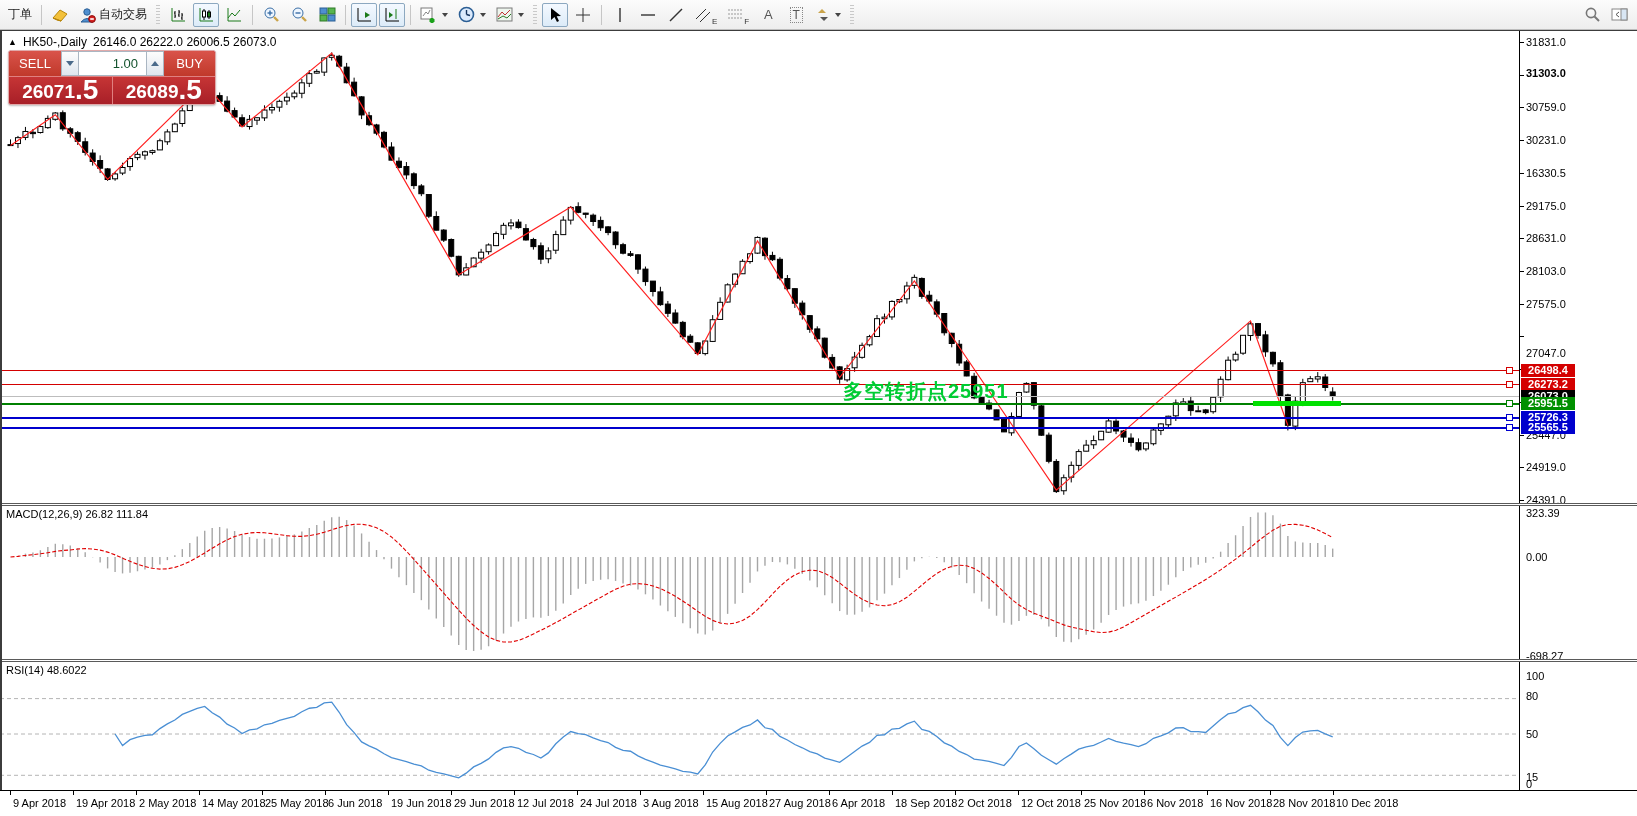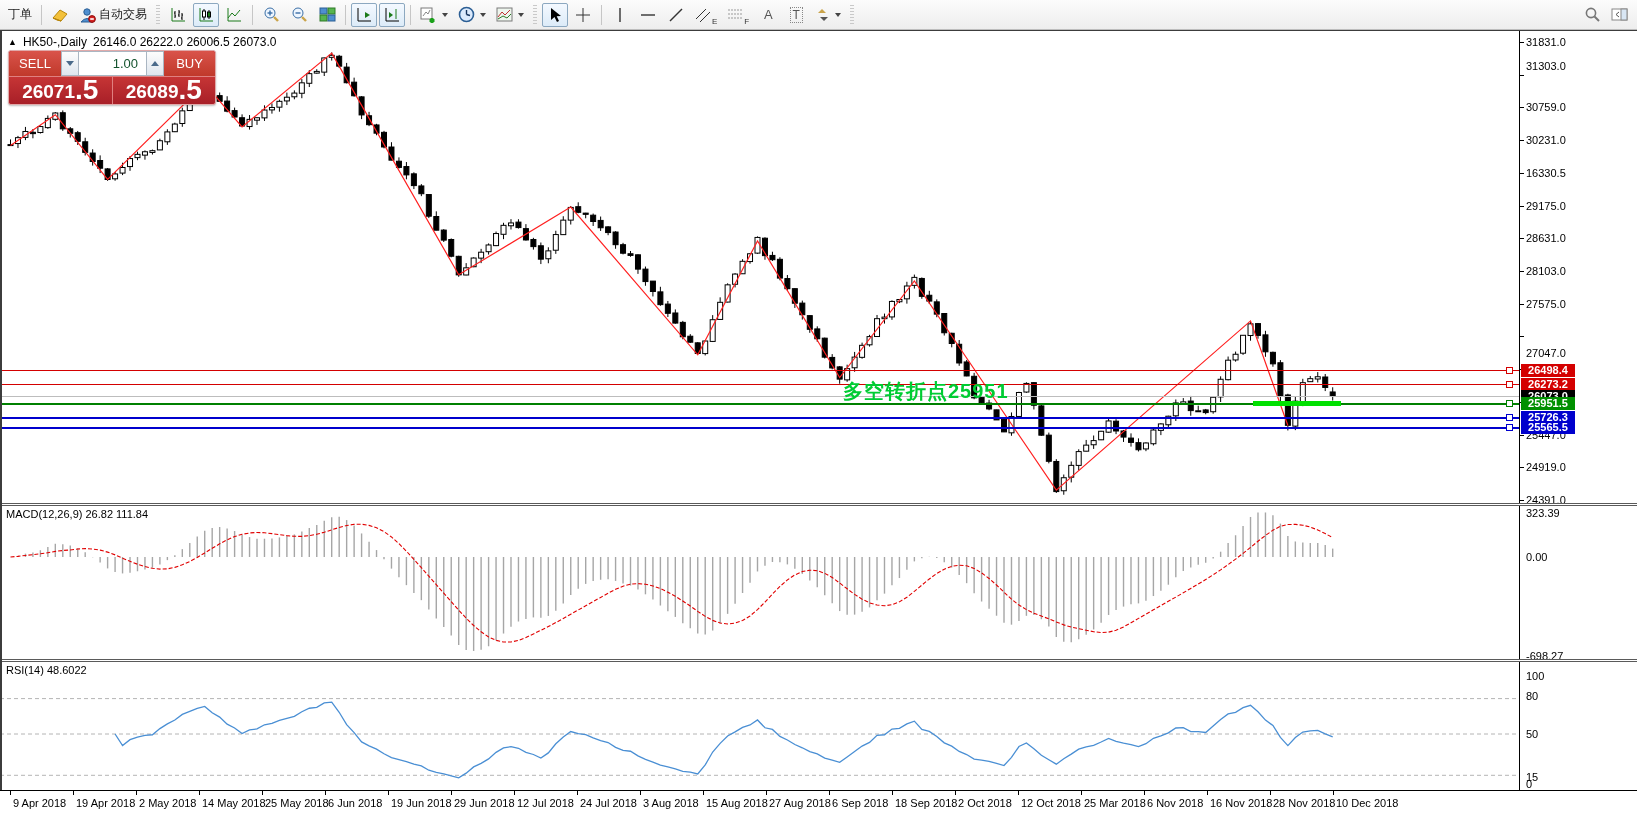--- a/index.html
+++ b/index.html
@@ -833,21 +833,21 @@
 
   <div class="annotation" style="left: 843px; top: 348px; color: rgb(0, 204, 51);">多空转折点25951</div>
 
   <div class="ind-label" style="top:478px;">MACD(12,26,9) 26.82 111.84</div>
   <div class="ind-label" style="top:634px;">RSI(14) 48.6022</div>
 
   <div class="axis-strip" id="price-axis">
       <div class="axis-tick" style="top: 12px;"></div>
       <div class="axis-label" style="top: 6px;">31831.0</div>
       <div class="axis-tick" style="top: 44.714px;"></div>
-      <div class="axis-label" style="top: 30px;">31303.0</div>
+      <div class="axis-label" style="top: 37px; font-weight: bold;">31303.0</div>
       <div class="axis-tick" style="top: 77.428px;"></div>
       <div class="axis-label" style="top: 71.428px;">30759.0</div>
       <div class="axis-tick" style="top: 110.142px;"></div>
       <div class="axis-label" style="top: 104.142px;">30231.0</div>
       <div class="axis-tick" style="top: 142.856px;"></div>
       <div class="axis-label" style="top: 136.856px;">16330.5</div>
       <div class="axis-tick" style="top: 175.57px;"></div>
       <div class="axis-label" style="top: 169.57px;">29175.0</div>
       <div class="axis-tick" style="top: 208.284px;"></div>
       <div class="axis-label" style="top: 202.284px;">28631.0</div>
@@ -898,29 +898,29 @@
       <div class="date-label" style="left: 517px;">12 Jul 2018</div>
       <div class="date-tick" style="left: 577px;"></div>
       <div class="date-label" style="left: 580px;">24 Jul 2018</div>
       <div class="date-tick" style="left: 640px;"></div>
       <div class="date-label" style="left: 643px;">3 Aug 2018</div>
       <div class="date-tick" style="left: 703px;"></div>
       <div class="date-label" style="left: 706px;">15 Aug 2018</div>
       <div class="date-tick" style="left: 766px;"></div>
       <div class="date-label" style="left: 769px;">27 Aug 2018</div>
       <div class="date-tick" style="left: 829px;"></div>
-      <div class="date-label" style="left: 832px;">6 Sep 2018</div>
+      <div class="date-label" style="left: 832px;">6 Apr 2018</div>
       <div class="date-tick" style="left: 892px;"></div>
       <div class="date-label" style="left: 895px;">18 Sep 2018</div>
       <div class="date-tick" style="left: 955px;"></div>
       <div class="date-label" style="left: 958px;">2 Oct 2018</div>
       <div class="date-tick" style="left: 1018px;"></div>
       <div class="date-label" style="left: 1021px;">12 Oct 2018</div>
       <div class="date-tick" style="left: 1081px;"></div>
-      <div class="date-label" style="left: 1084px;">25 Mar 2018</div>
+      <div class="date-label" style="left: 1084px;">25 Nov 2018</div>
       <div class="date-tick" style="left: 1144px;"></div>
       <div class="date-label" style="left: 1147px;">6 Nov 2018</div>
       <div class="date-tick" style="left: 1207px;"></div>
       <div class="date-label" style="left: 1210px;">16 Nov 2018</div>
       <div class="date-tick" style="left: 1270px;"></div>
       <div class="date-label" style="left: 1273px;">28 Nov 2018</div>
       <div class="date-tick" style="left: 1333px;"></div>
       <div class="date-label" style="left: 1336px;">10 Dec 2018</div>
     </div>
 

